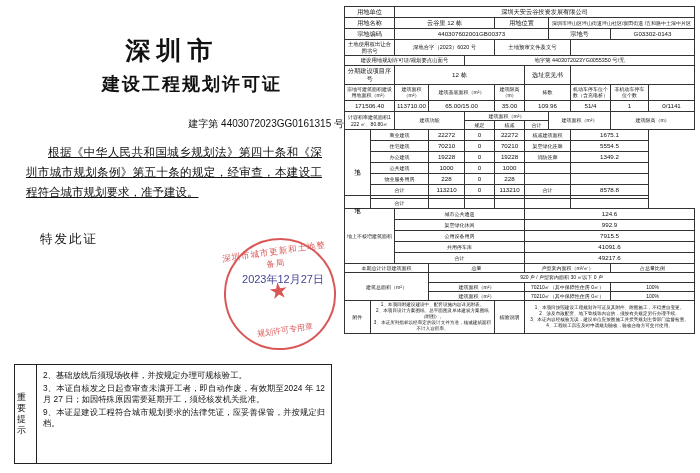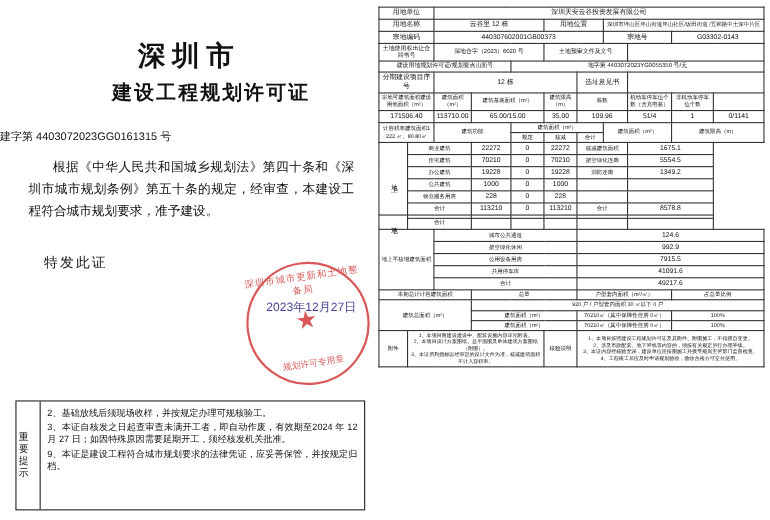--- a/index.html
+++ b/index.html
@@ -22,27 +22,27 @@
     position:absolute;left:0;top:34px;width:344px;text-align:center;
     font-family:"Liberation Serif", serif;
     font-size:25px;font-weight:bold;letter-spacing:6px;
   }
   .title2{
     position:absolute;left:0;top:72px;width:344px;text-align:center;
     font-family:"Liberation Serif", serif;
     font-size:18px;font-weight:bold;letter-spacing:2px;margin-left:20px;
   }
   .docno{
-    position:absolute;left:0;top:117px;width:344px;text-align:left;
+    position:absolute;left:0;top:117px;width:344px;text-align:right;
     font-size:10px;
   }
   .body-text{
     position:absolute;left:26px;top:142px;width:296px;
     font-family:"Liberation Serif", serif;
-    font-size:11.5px;line-height:20px;text-align:justify;
+    font-size:11.5px;line-height:20px;text-align:justify;text-decoration:underline;
   }
   .body-text .indent{text-indent:22px;display:block;}
   .issue{
     position:absolute;left:40px;top:231px;
     font-family:"Liberation Serif", serif;
     font-size:12.5px;letter-spacing:2px;
   }
   .stamp{
     position:absolute;left:224px;top:238px;width:108px;height:108px;
     border:2px solid #d33a3a;border-radius:50%;

